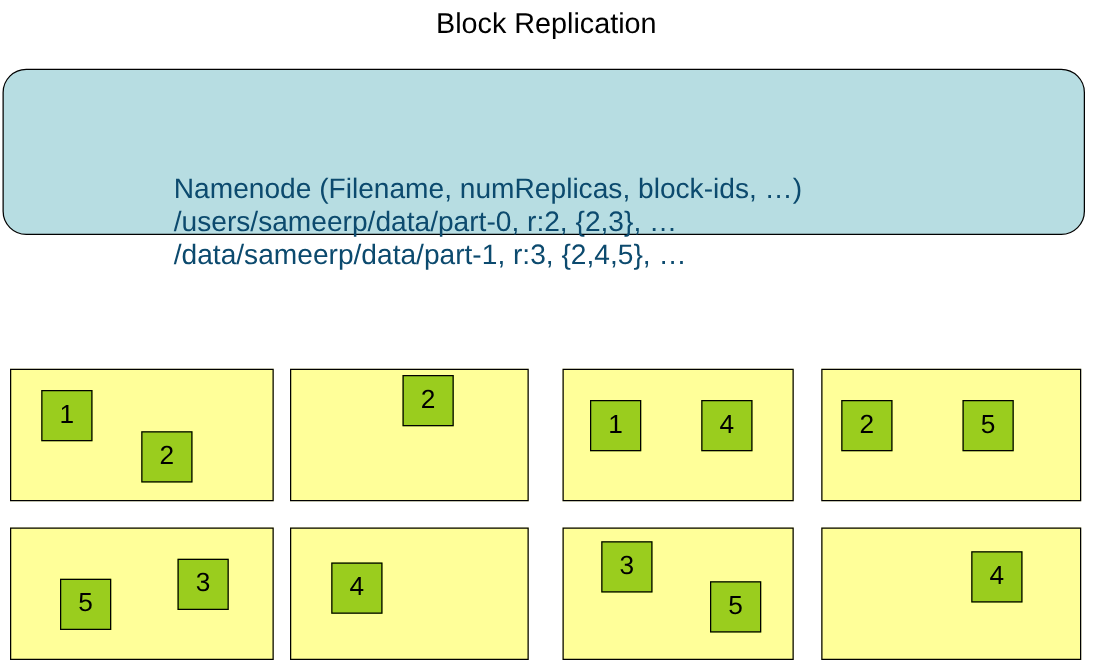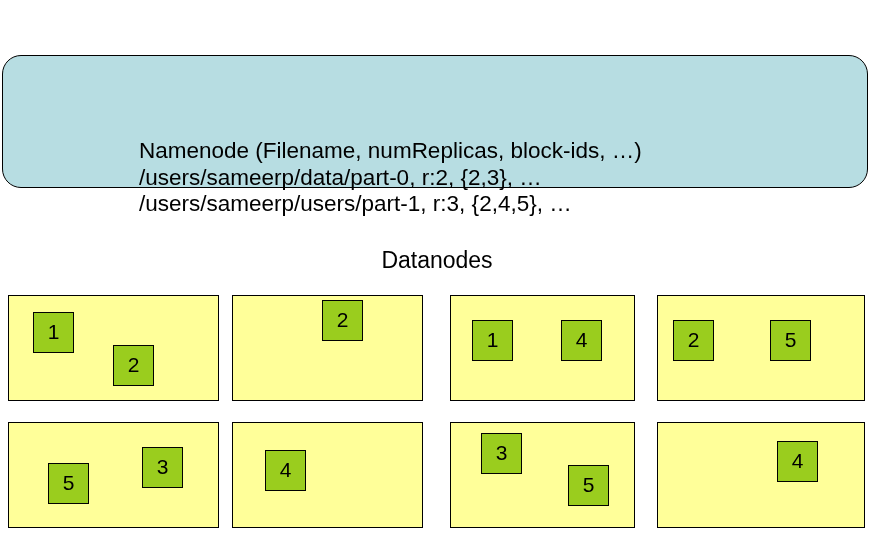--- a/index.html
+++ b/index.html
@@ -30,21 +30,21 @@
     background:#b7dde2;
     border:1.5px solid #000000;
     border-radius:19px;
   }
   .namenode-text{
     position:absolute;
     left:136px;top:82px;
     font-size:22.5px;
     line-height:26.5px;
     white-space:nowrap;
-    color:#000000;
+    color:#0c4a6e;
   }
   .namenode-text div{white-space:pre;}
 
   .datanodes-label{
     position:absolute;
     left:0;top:246px;width:874px;
     text-align:center;
     font-size:23px;
     line-height:28px;
     white-space:nowrap;
@@ -66,30 +66,30 @@
     line-height:38px;
     text-align:center;
     color:#000;
   }
 </style>
 </head>
 <body>
 
 <div id="stage">
 
+  <div class="diagram-title">Block Replication</div>
 
   <div class="namenode-box">
     <div class="namenode-text">
       <div>Namenode (Filename, numReplicas, block-ids, …)</div>
       <div>/users/sameerp/data/part-0, r:2, {2,3}, …</div>
-      <div>/users/sameerp/users/part-1, r:3, {2,4,5}, …</div>
+      <div>/data/sameerp/data/part-1, r:3, {2,4,5}, …</div>
     </div>
   </div>
 
-  <div class="datanodes-label">Datanodes</div>
 
   <div id="datanode-layer">
       <div class="datanode" style="left: 8px; top: 295px; width: 211px; height: 106px;"></div>
       <div class="block" style="left: 33px; top: 312px; width: 41px; height: 41px; line-height: 37px;">1</div>
       <div class="block" style="left: 113px; top: 345px; width: 41px; height: 41px; line-height: 37px;">2</div>
       <div class="datanode" style="left: 232px; top: 295px; width: 191px; height: 106px;"></div>
       <div class="block" style="left: 322px; top: 300px; width: 41px; height: 41px; line-height: 37px;">2</div>
       <div class="datanode" style="left: 450px; top: 295px; width: 185px; height: 106px;"></div>
       <div class="block" style="left: 472px; top: 320px; width: 41px; height: 41px; line-height: 37px;">1</div>
       <div class="block" style="left: 561px; top: 320px; width: 41px; height: 41px; line-height: 37px;">4</div>

